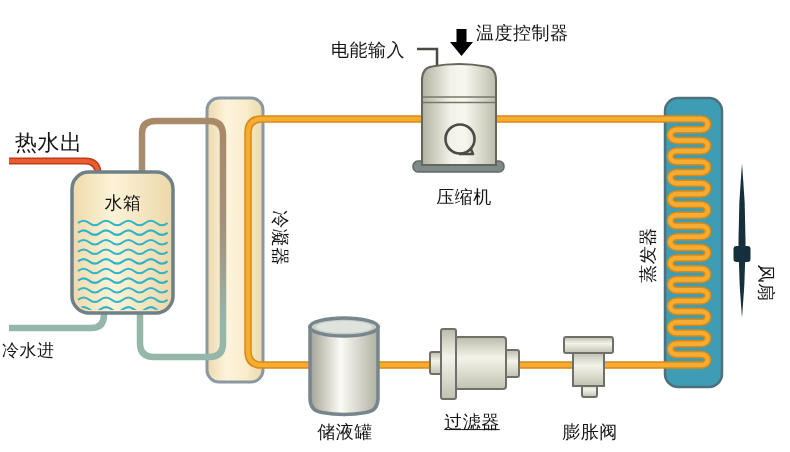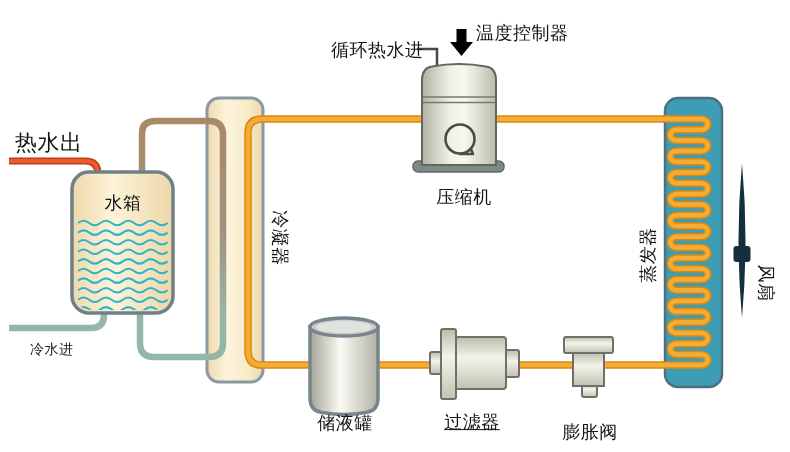--- a/index.html
+++ b/index.html
@@ -126,24 +126,24 @@
   </g>
 
   <g fill="#14303d">
     <path d="M 742 163 Q 749 240 742 318 Q 735 240 742 163 Z"></path>
     <rect x="733.5" y="246" width="17" height="16" rx="3"></rect>
   </g>
 </svg>
 
 <div class="lbl" style="left:15px;top:131px;font-size:22px;">热水出</div>
 <div class="lbl center" style="left:123px;top:204px;">水箱</div>
-<div class="lbl" style="left:30px;top:342px;font-size:14px;">冷水进</div>
+<div class="lbl" style="left:2px;top:342px;font-size:17px;">冷水进</div>
 <div class="lbl rot-cw" style="left:279px;top:238px;">冷凝器</div>
-<div class="lbl" style="left:331px;top:41px;">循环热水进</div>
+<div class="lbl" style="left:331px;top:41px;">电能输入</div>
 <div class="lbl" style="left:476px;top:24px;font-family:Liberation Serif, serif;">温度控制器</div>
 <div class="lbl center" style="left:464px;top:198px;font-family:Liberation Serif, serif;">压缩机</div>
 <div class="lbl rot-ccw" style="left:649px;top:255px;">蒸发器</div>
 <div class="lbl rot-cw" style="left:765px;top:283px;">风扇</div>
-<div class="lbl center" style="left:345px;top:424px;font-family:Liberation Serif, serif;">储液罐</div>
+<div class="lbl center" style="left:345px;top:433px;font-family:Liberation Serif, serif;">储液罐</div>
 <div class="lbl center" style="left:472px;top:423px;text-decoration:underline;">过滤器</div>
 <div class="lbl center" style="left:590px;top:421px;margin-top:12px;">膨胀阀</div>
 
 </div>
 
 </body></html>

